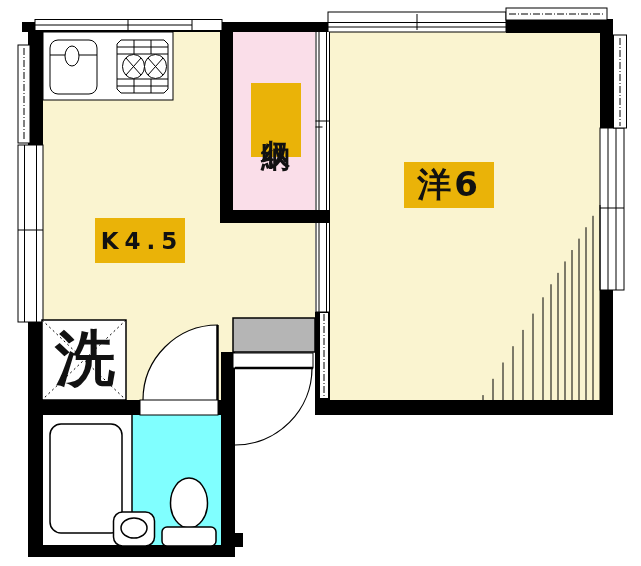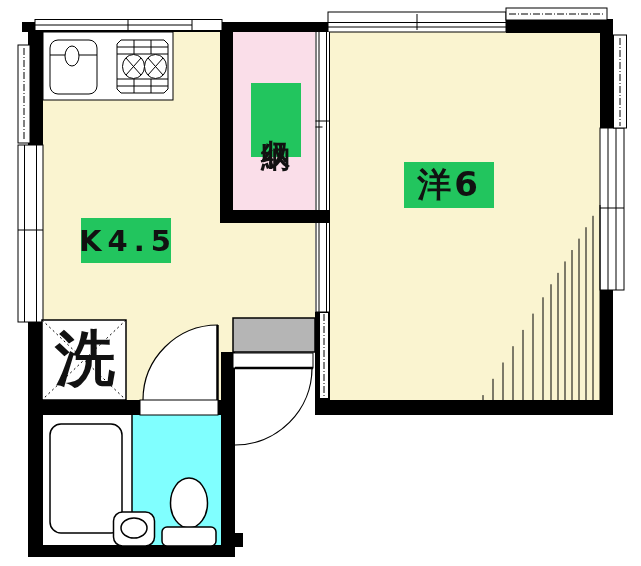--- a/index.html
+++ b/index.html
@@ -1,21 +1,21 @@
 <!DOCTYPE html>
 <html><head>
 <meta charset="utf-8">
 <style>
   html,body{margin:0;padding:0;background:#ffffff;}
   #plan{position:relative;width:641px;height:566px;background:#ffffff;overflow:hidden;
         font-family:"DejaVu Sans","Liberation Sans",sans-serif;}
   #plan svg{position:absolute;left:0;top:0;}
   .label{position:absolute;display:flex;align-items:center;justify-content:center;
-         background:#22c55e;color:#111111;font-weight:bold;white-space:nowrap;}
-  .label.kitchen{left:81px;top:218px;width:86px;height:45px;font-size:29px;letter-spacing:6px;padding-left:4px;}
+         background:#eab308;color:#111111;font-weight:bold;white-space:nowrap;}
+  .label.kitchen{left:95px;top:218px;width:86px;height:45px;font-size:23px;letter-spacing:6px;padding-left:4px;}
   .label.western{left:404px;top:162px;width:90px;height:46px;font-size:34px;letter-spacing:3px;}
   .label.storage{left:251px;top:83px;width:50px;height:74px;font-size:29px;
                  writing-mode:vertical-rl;text-orientation:upright;letter-spacing:4px;}
   .label.laundry{left:46px;top:320px;width:78px;height:78px;font-size:60px;background:transparent;}
 </style>
 </head>
 <body>
 
 <div id="plan">
 <svg width="641" height="566" viewBox="0 0 641 566">

